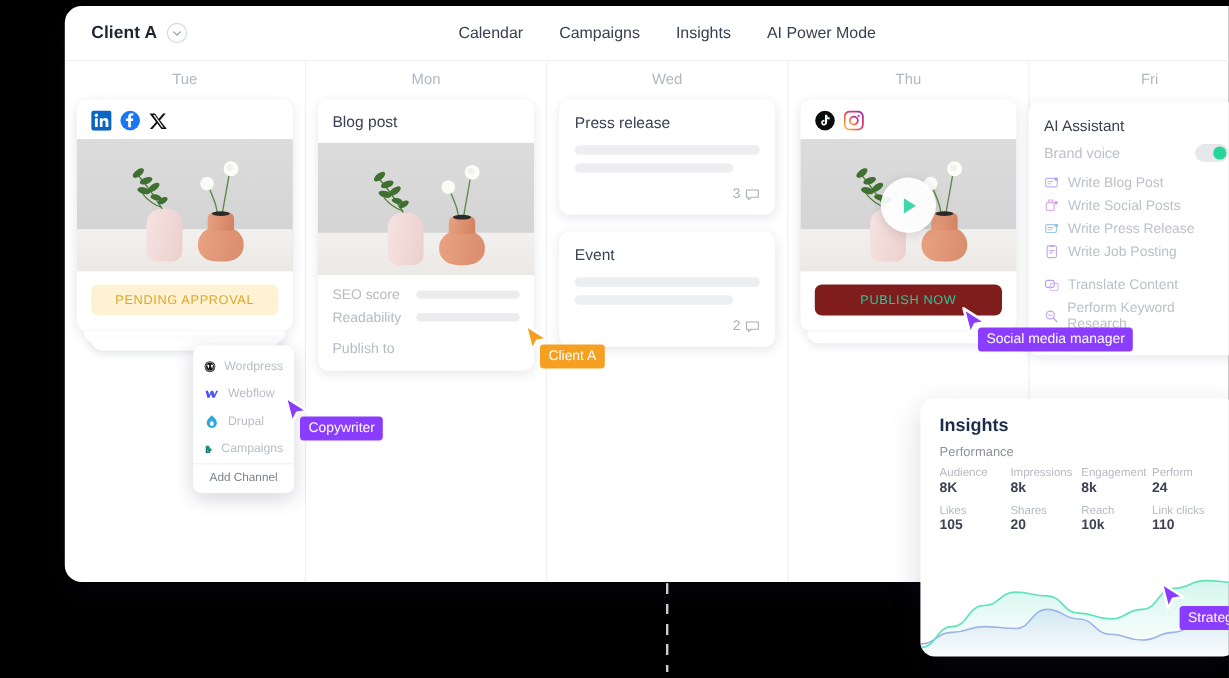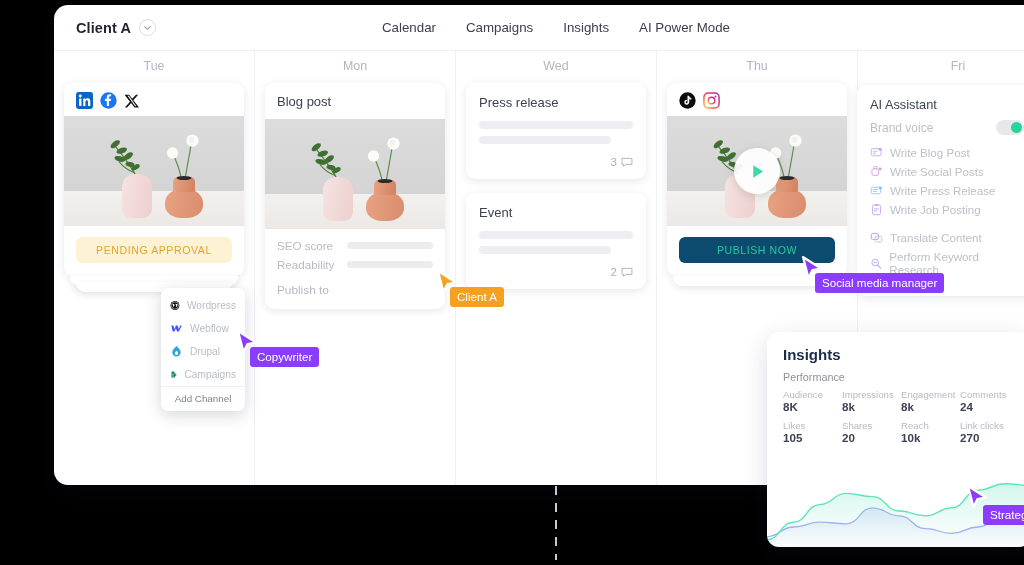--- a/index.html
+++ b/index.html
@@ -87,21 +87,21 @@
 
   .skel { height: 8px; border-radius: 5px; background: #eceef1; margin-bottom: 7px; }
   .comments { display: flex; justify-content: flex-end; align-items: center; gap: 4px;
     font-size: 11.5px; color: #a9aeb8; margin-top: 12px; }
 
   .pill {
     display: block; text-align: center; border-radius: 6px;
     font-size: 10.6px; letter-spacing: .55px; padding: 7px 0; font-weight: normal;
   }
   .pill-pending { background: #fdf3d4; color: #dfa62c; }
-  .pill-publish { background: #0c4a6e; color: #27c99a; }
+  .pill-publish { background: #7f1d1d; color: #27c99a; }
 
   .stack-sh1, .stack-sh2 {
     position: absolute; left: 6px; right: 6px; height: 10px;
     background: #fff; border-radius: 0 0 9px 9px;
     box-shadow: 0 3px 7px rgba(30,35,60,.10);
   }
   .stack-sh2 { left: 12px; right: 12px; }
 
   .playbtn {
     position: absolute; left: 50%; top: 50%; transform: translate(-50%,-50%);
@@ -495,38 +495,38 @@
         </div>
       <div>
           <div class="ins-k">Impressions</div>
           <div class="ins-v">8k</div>
         </div>
       <div>
           <div class="ins-k">Engagement</div>
           <div class="ins-v">8k</div>
         </div>
       <div>
-          <div class="ins-k">Comments</div>
+          <div class="ins-k">Perform</div>
           <div class="ins-v">24</div>
         </div>
       <div>
           <div class="ins-k">Likes</div>
           <div class="ins-v">105</div>
         </div>
       <div>
           <div class="ins-k">Shares</div>
           <div class="ins-v">20</div>
         </div>
       <div>
           <div class="ins-k">Reach</div>
           <div class="ins-v">10k</div>
         </div>
       <div>
           <div class="ins-k">Link clicks</div>
-          <div class="ins-v">270</div>
+          <div class="ins-v">110</div>
         </div>
     </div>
     <svg class="ins-chart" id="ins-chart" viewBox="0 0 264 88" preserveAspectRatio="none">
       <defs>
         <linearGradient id="gA" x1="0" y1="0" x2="0" y2="1">
           <stop offset="0" stop-color="#8fe8cd" stop-opacity=".40"></stop>
           <stop offset="1" stop-color="#bff0e4" stop-opacity=".05"></stop>
         </linearGradient>
         <linearGradient id="gB" x1="0" y1="0" x2="0" y2="1">
           <stop offset="0" stop-color="#b3bdf3" stop-opacity=".38"></stop>

